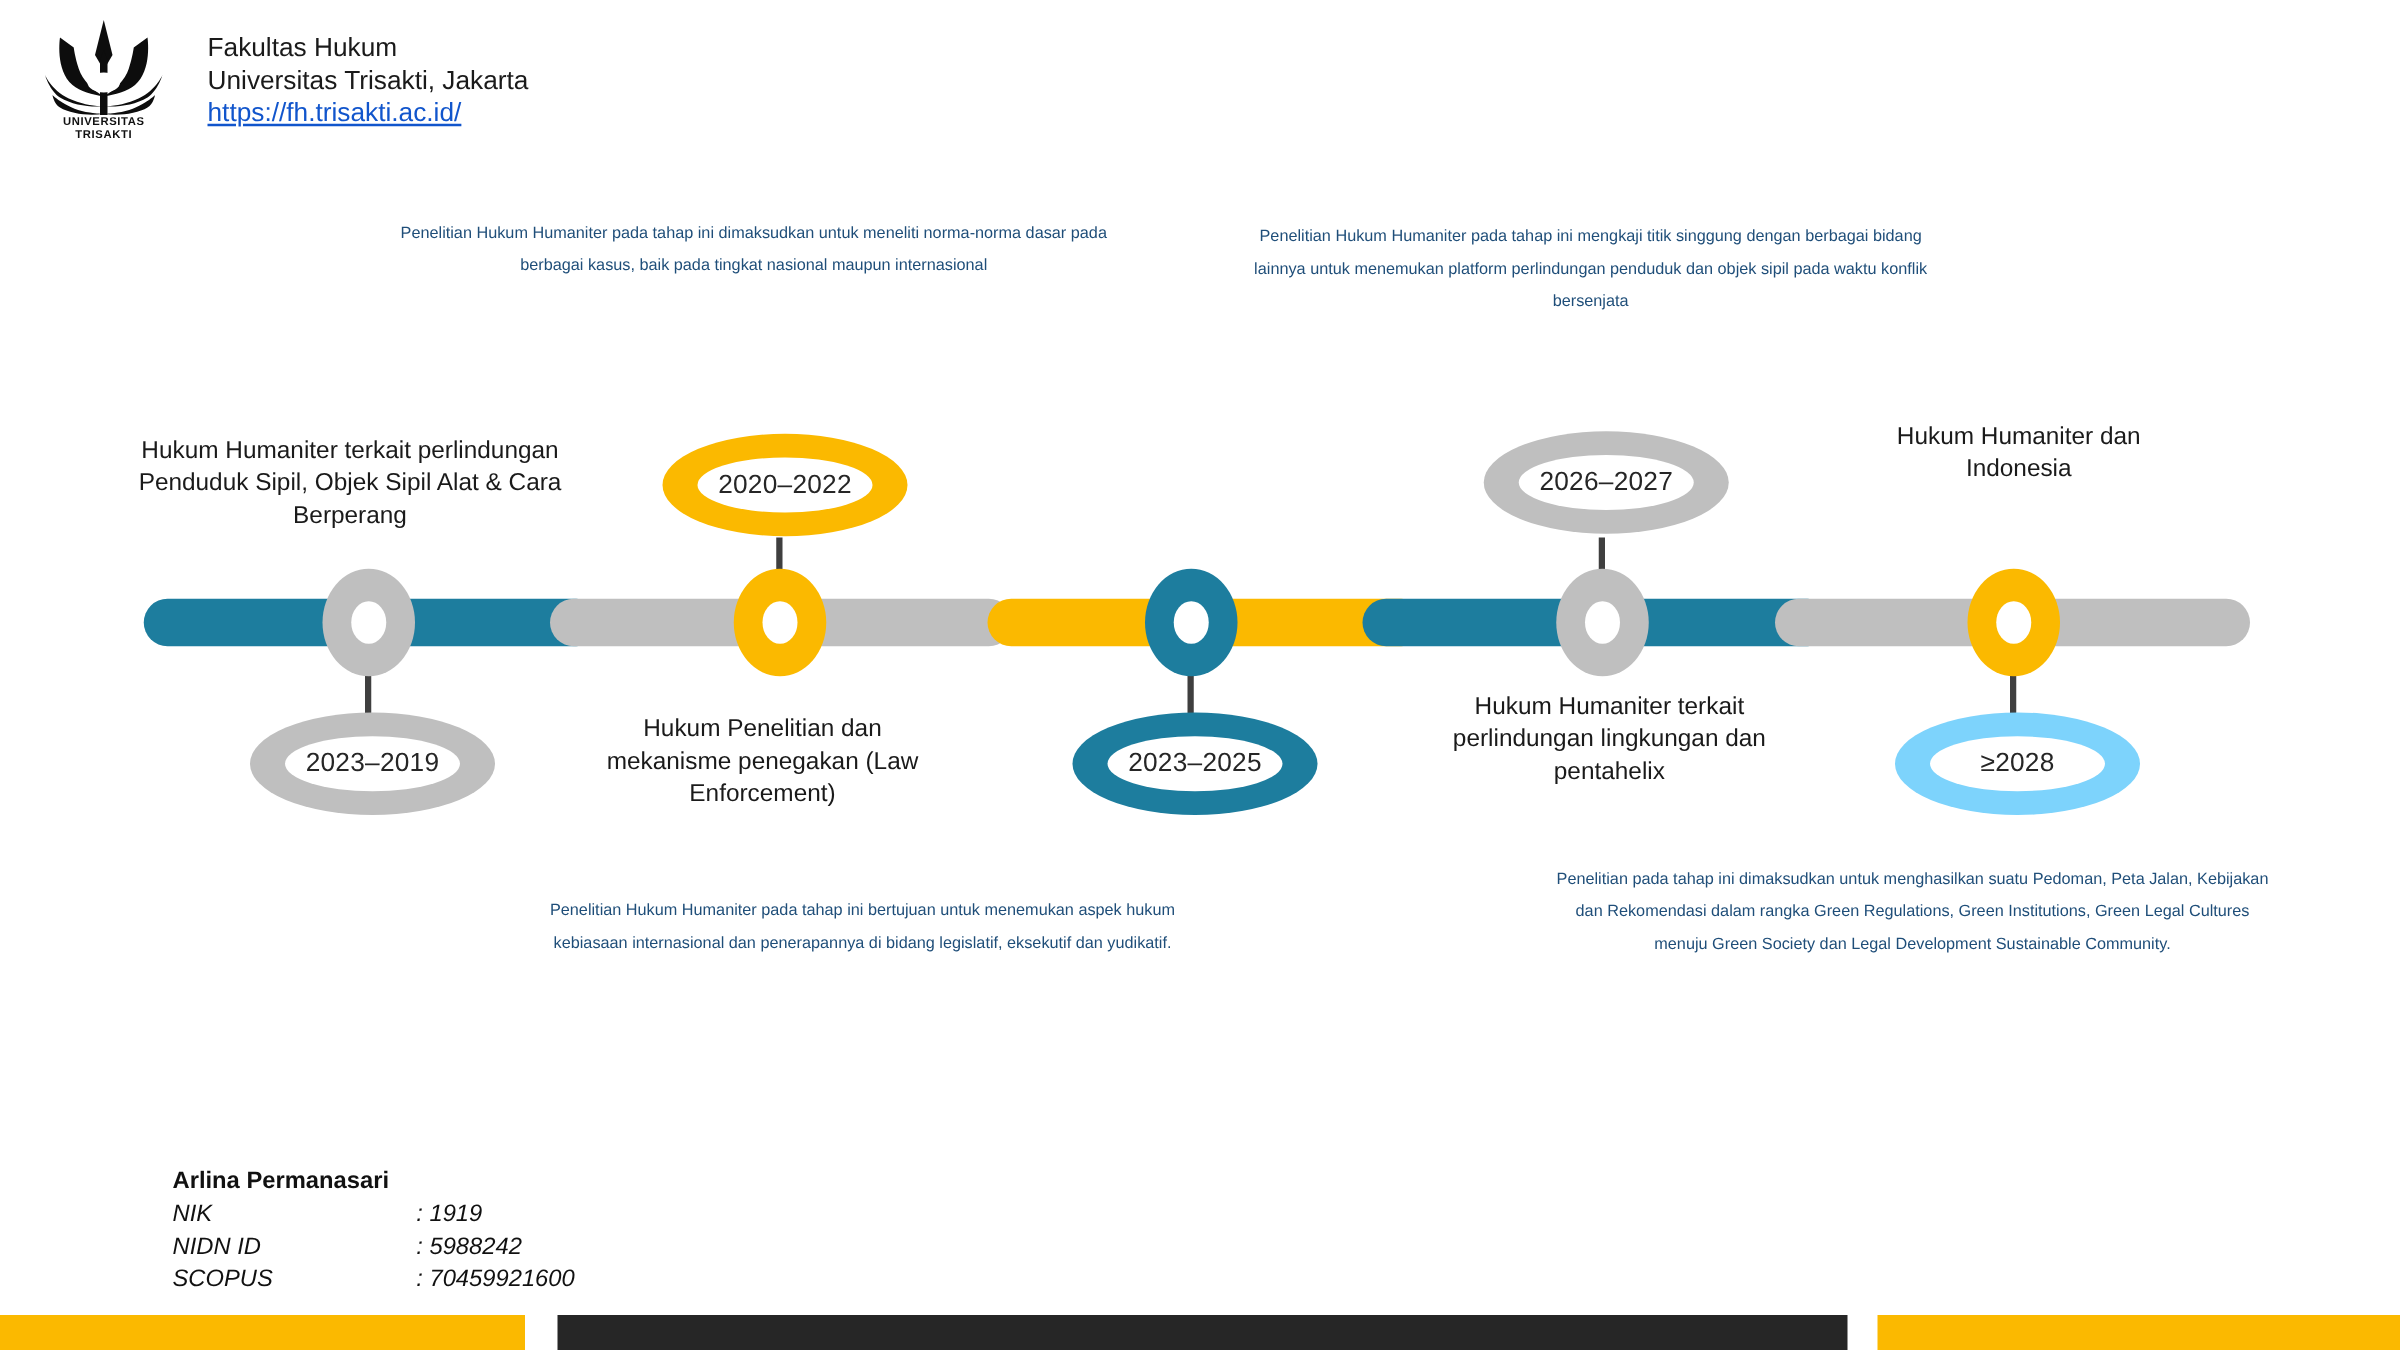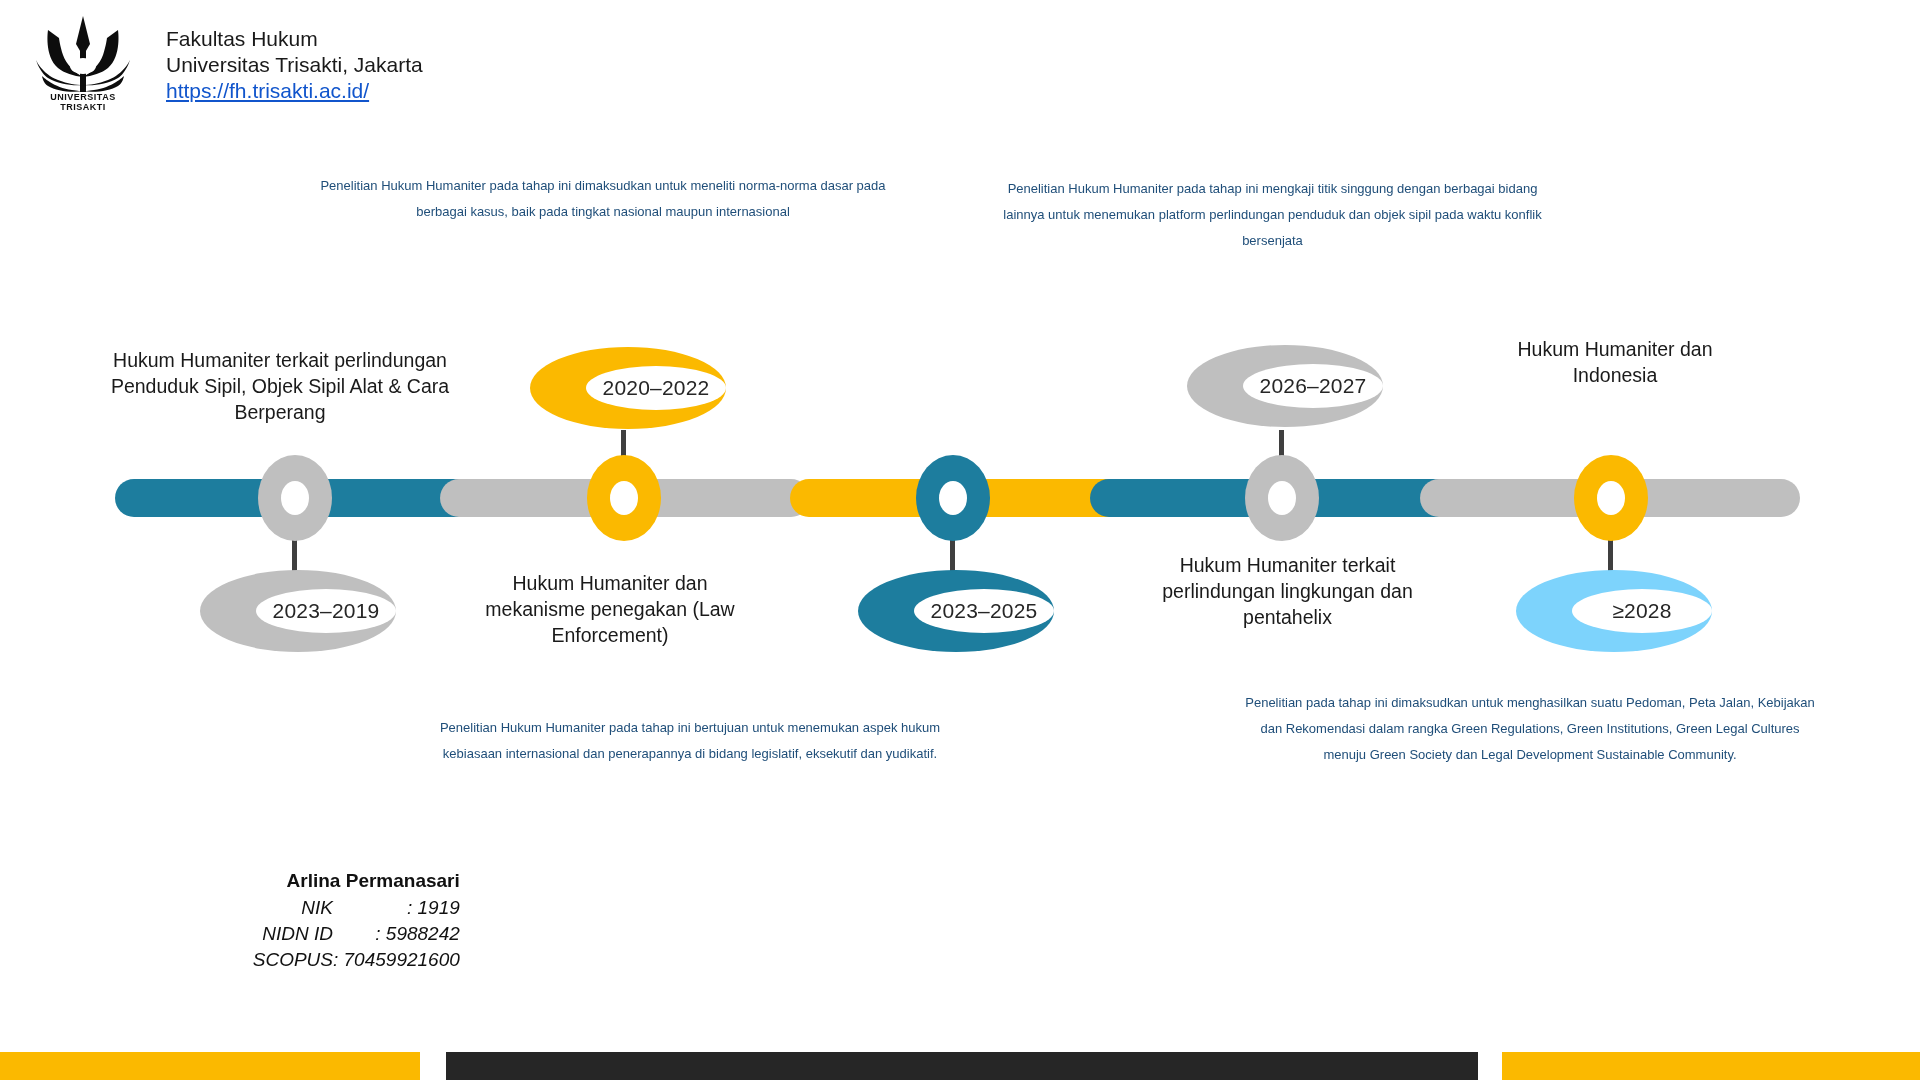--- a/index.html
+++ b/index.html
@@ -23,38 +23,38 @@
   
   #timeline{position:absolute;left:0;top:0;width:1920px;height:1080px;pointer-events:none;}
 
   .tl-seg{position:absolute;height:38px;top:479px;border-radius:19px;}
   .stem{position:absolute;width:5px;background:#3f3f3f;}
 
   .marker{position:absolute;border-radius:50%;display:flex;align-items:center;justify-content:center;}
   .marker .hole{background:#ffffff;border-radius:50%;}
 
   .ellipse{
-    position:absolute;display:flex;align-items:center;justify-content:flex-end;
+    position:absolute;display:flex;align-items:center;justify-content:center;
     border-radius:50%;
   }
   .ellipse .inner{
     background:#ffffff;border-radius:50%;
     display:flex;align-items:center;justify-content:center;
     font-size:21px;color:#262626;letter-spacing:.2px;
   }
 
   .caption{
     position:absolute;text-align:center;font-size:19.5px;line-height:26px;color:#1a1a1a;
   }
   .note{
     position:absolute;text-align:center;font-size:13px;line-height:26px;color:#1F4E79;
   }
 
   
-  #credits{position:absolute;left:138px;top:868px;font-size:19px;color:#111;line-height:26px;text-align:right;}
+  #credits{position:absolute;left:138px;top:932px;font-size:19px;color:#111;line-height:26px;}
   #credits .name{font-weight:bold;font-size:19px;margin-bottom:1px;}
   #credits table{border-collapse:collapse;}
   #credits td{font-size:19px;color:#111;padding:0;line-height:26px;vertical-align:top;font-style:italic;}
   #credits td.k{width:195px;}
   #credits td.v{white-space:nowrap;}
 
   
   .footbar{position:absolute;bottom:0;height:28px;}
 </style>
 </head>
@@ -145,21 +145,21 @@
   </div>
 
   <div class="ellipse" style="left:1516px;top:570px;width:196px;height:82px;background:#7dd3fc;pointer-events:auto;">
     <div class="inner" style="width:140px;height:44px;">
       <span>≥2028</span>
     </div>
   </div>
 
   
   <div class="caption" style="left:100px;top:347px;width:360px;">Hukum Humaniter terkait perlindungan Penduduk Sipil, Objek Sipil Alat &amp; Cara Berperang</div>
-  <div class="caption" style="left:465px;top:570px;width:290px;">Hukum Humaniter dan mekanisme penegakan  (Law Enforcement)</div>
+  <div class="caption" style="left:465px;top:570px;width:290px;">Hukum Penelitian dan mekanisme penegakan  (Law Enforcement)</div>
   <div class="caption" style="left:1155px;top:552px;width:265px;">Hukum Humaniter terkait perlindungan lingkungan dan pentahelix</div>
   <div class="caption" style="left:1490px;top:336px;width:250px;">Hukum Humaniter dan Indonesia</div>
 
   
   <div class="note" style="left:318px;top:173px;width:570px;">Penelitian Hukum Humaniter pada tahap ini dimaksudkan untuk meneliti norma-norma dasar pada berbagai kasus, baik pada tingkat nasional maupun internasional</div>
   <div class="note" style="left:1000px;top:176px;width:545px;">Penelitian Hukum Humaniter pada tahap ini mengkaji titik singgung dengan berbagai bidang lainnya untuk menemukan platform perlindungan penduduk dan objek sipil pada waktu konflik bersenjata</div>
   <div class="note" style="left:410px;top:715px;width:560px;">Penelitian Hukum Humaniter pada tahap ini bertujuan untuk menemukan aspek hukum kebiasaan internasional dan penerapannya di bidang legislatif, eksekutif dan yudikatif.</div>
   <include-note></include-note>
   <div class="note" style="left:1240px;top:690px;width:580px;">Penelitian pada tahap ini dimaksudkan untuk menghasilkan suatu Pedoman, Peta Jalan, Kebijakan dan Rekomendasi dalam rangka Green Regulations, Green Institutions, Green Legal Cultures menuju Green Society dan Legal Development Sustainable Community.</div>
 </div>

